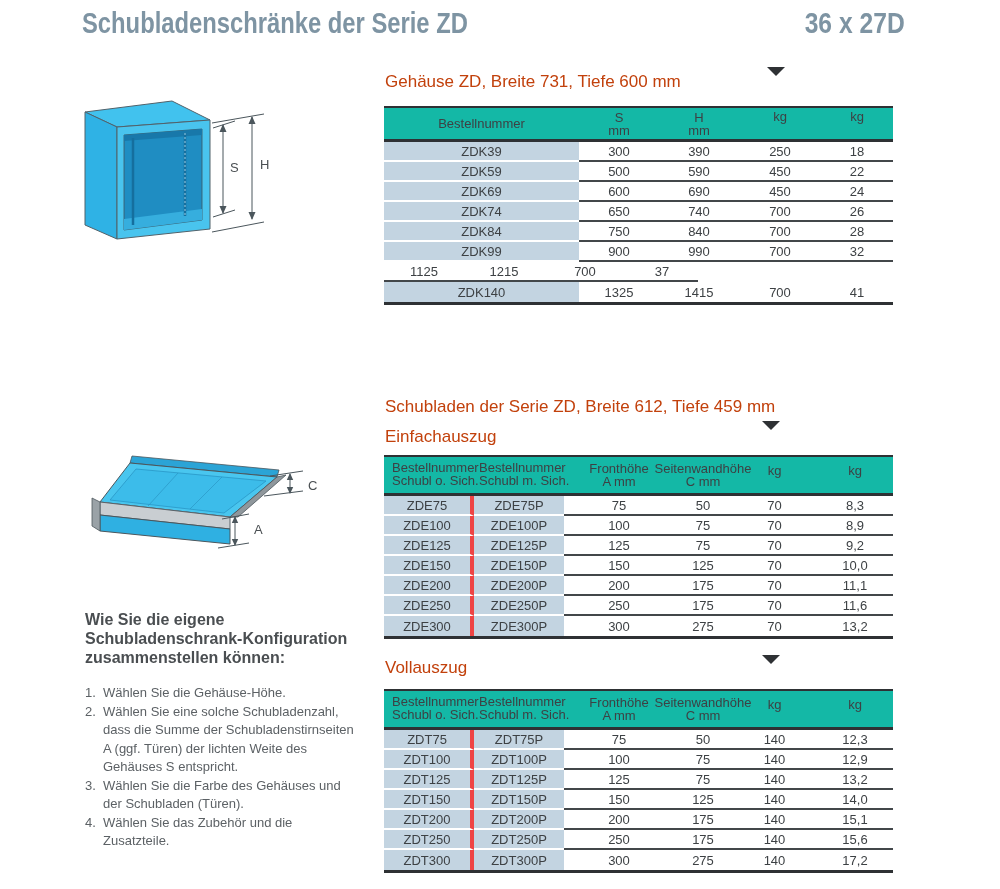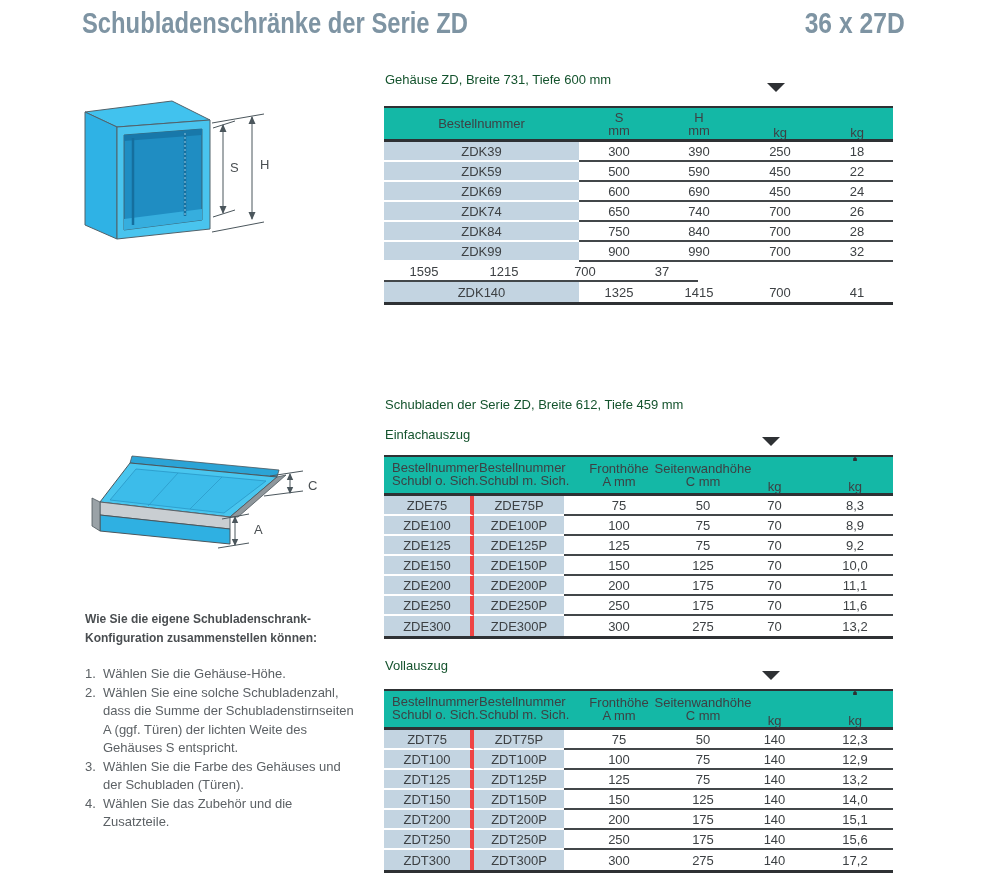--- a/index.html
+++ b/index.html
@@ -11,21 +11,21 @@
   .title{
     position:absolute;left:82px;top:7px;font-size:29px;font-weight:bold;
     color:#7e94a3;white-space:nowrap;transform:scaleX(.82);transform-origin:0 0;
     letter-spacing:0px;
   }
   .pagecode{
     position:absolute;right:95px;top:7px;font-size:29px;font-weight:bold;
     color:#7e94a3;white-space:nowrap;transform:scaleX(.85);transform-origin:100% 0;
   }
   
-  .sechead{position:absolute;font-size:13px;color:#14532d;white-space:nowrap;}
+  .sechead{position:absolute;font-size:17px;color:#c2410c;white-space:nowrap;}
   .h-gehaeuse{left:385px;top:72px;}
   .h-schubladen{left:385px;top:397px;}
   .h-einfach{left:385px;top:427px;}
   .h-voll{left:385px;top:658px;}
   
   .tbl{
     position:absolute;left:384px;width:509px;box-sizing:border-box;
     border-top:2px solid #2e3134;border-bottom:3px solid #2e3134;background:#fff;
   }
   .t1{top:106px;}
@@ -50,36 +50,36 @@
   .cs{width:80px;}  .ch{width:80px;}  .cl1{width:82px;}  .cw1{width:72px;}
   
   .c1b{width:90px;border-right:4px solid #ef4444;}
   .c2b{width:90px;}
   .cf{width:110px;} .cse{width:58px;} .cl2{width:85px;} .cw2{width:76px;}
   
   .hc{display:flex;flex-direction:column;align-items:center;justify-content:center;
       box-sizing:border-box;line-height:14px;}
   .hc-left{align-items:flex-start;justify-content:flex-start;padding:4px 0 0 8px;}
   .hc .sub{line-height:13px;}
-  .hkg{justify-content:flex-end;padding-bottom:0;gap:19px;}
+  .hkg{justify-content:flex-end;padding-bottom:16px;gap:19px;}
   
   .load-icon{display:block;width:26px;}
   .load-icon .bar{height:3px;background:#2e3134;}
   .load-icon .tri{width:0;height:0;margin:1px auto 0;
      border-left:9px solid transparent;border-right:9px solid transparent;
      border-top:9px solid #2e3134;}
   .weight-icon{display:block;}
   
   .fig{position:absolute;}
   .fig-cabinet{left:75px;top:92px;}
   .fig-drawer{left:70px;top:438px;}
   .dimtext{font-family:"Liberation Sans",sans-serif;font-size:13px;fill:#4a4f52;}
   
   .howto{position:absolute;left:85px;top:610px;width:274px;}
-  .howto-head{font-size:12px;font-weight:bold;color:#4a4e51;line-height:19px;margin:0 0 17px 0;}
+  .howto-head{font-size:16px;font-weight:bold;color:#4a4e51;line-height:19px;margin:0 0 17px 0;}
   .step{display:flex;font-size:13px;color:#5c6165;line-height:18.5px;}
   .step .num{width:18px;flex:0 0 18px;}
   .step .txt{flex:1;}
 </style>
 </head>
 <body>
 
 <div class="title">Schubladenschränke der Serie ZD</div>
 <div class="pagecode">36 x 27D</div>
 
@@ -222,21 +222,21 @@
 
   <div class="trow">
     <div class="c blue c1a">ZDK99</div>
     <div class="c w cs">900</div>
     <div class="c w ch">990</div>
     <div class="c w cl1">700</div>
     <div class="c w cw1">32</div>
   </div>
 
   <div class="trow">
-    <div class="c w cs">1595</div>
+    <div class="c w cs">1125</div>
     <div class="c w ch">1215</div>
     <div class="c w cl1">700</div>
     <div class="c w cw1">37</div>
   </div>
 
   <div class="trow">
     <div class="c blue c1a">ZDK140</div>
     <div class="c w cs">1325</div>
     <div class="c w ch">1415</div>
     <div class="c w cl1">700</div>

